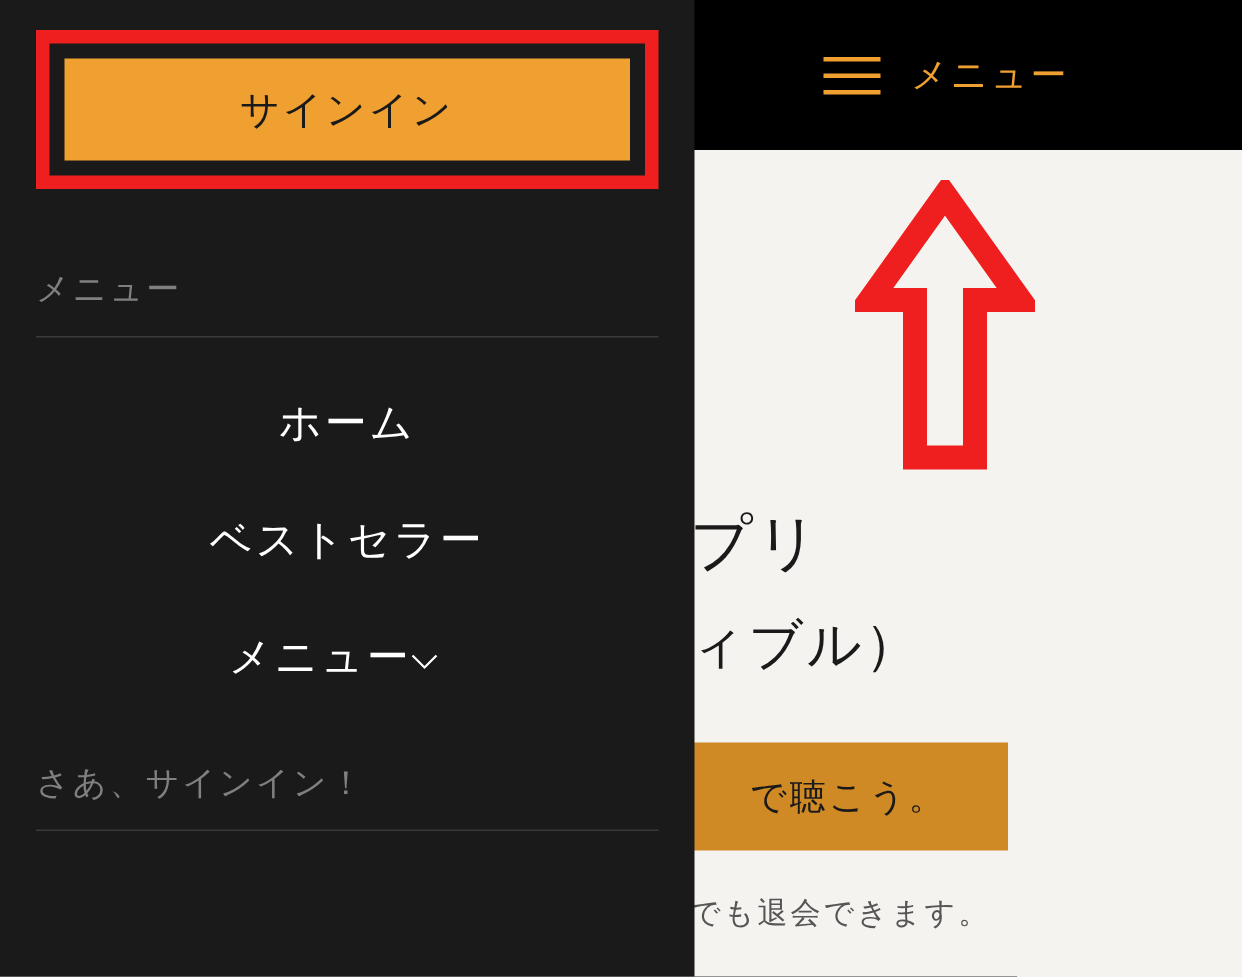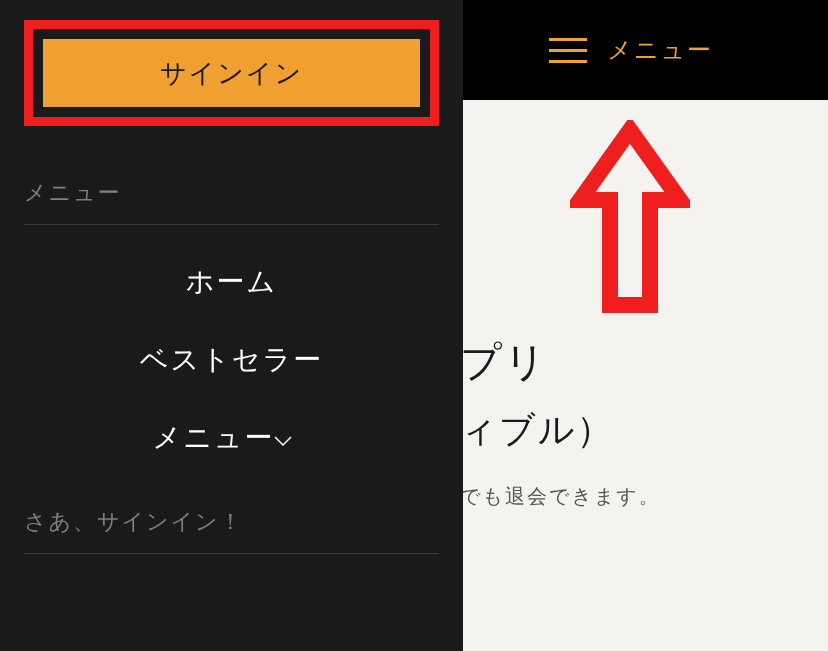--- a/index.html
+++ b/index.html
@@ -165,20 +165,23 @@
         <div class="hamburger-line"></div>
         <div class="hamburger-line"></div>
       </div>
       <span class="menu-toggle-label">メニュー</span>
     </div>
   </div>
 
   <div class="main-body">
     <div class="body-title-1">プリ</div>
     <div class="body-title-2">ィブル）</div>
+    <button class="cta-button">
+      <span>で聴こう。</span>
+    </button>
     <div class="cta-subtext">でも退会できます。</div>
   </div>
 </div>
 
 <div class="sidebar">
   <div class="sidebar-inner">
     <div class="signin-wrapper">
       <button class="signin-button">
         <span>サインイン</span>
       </button>

